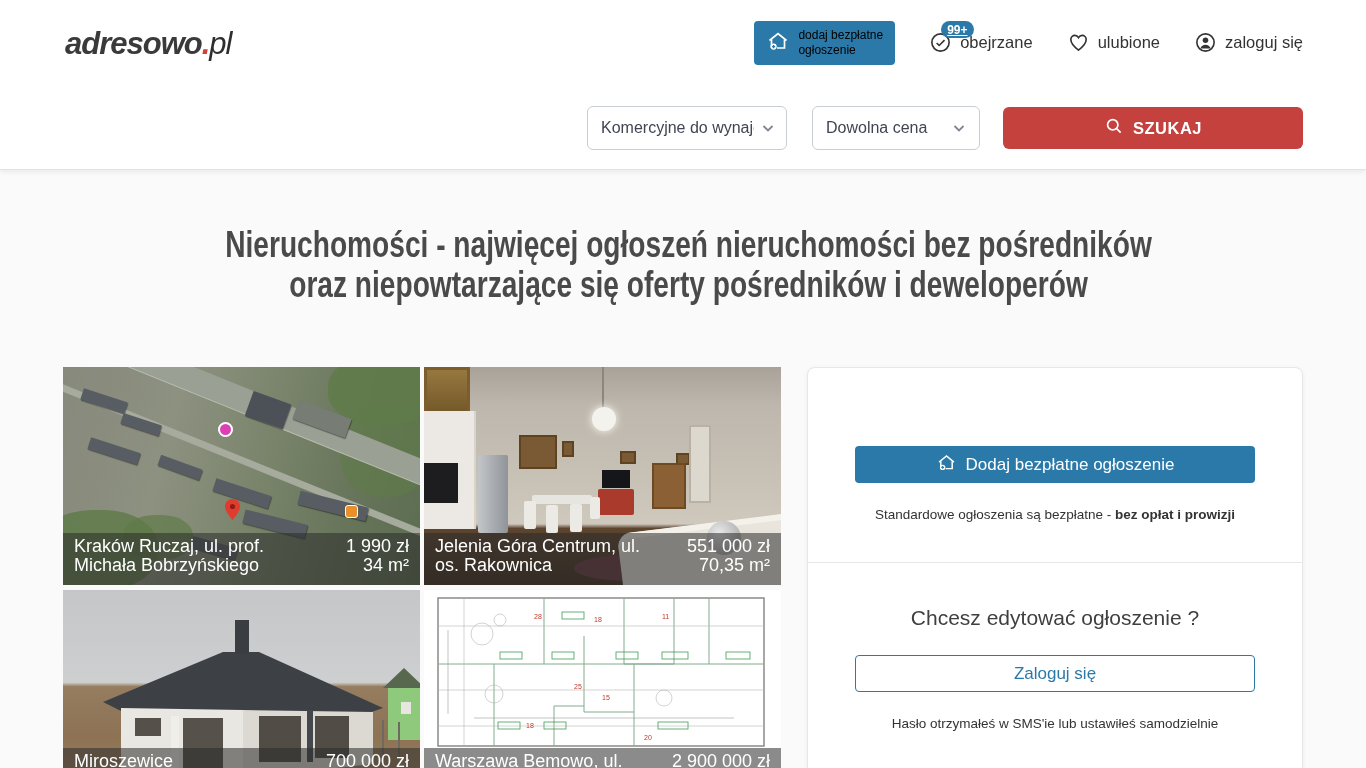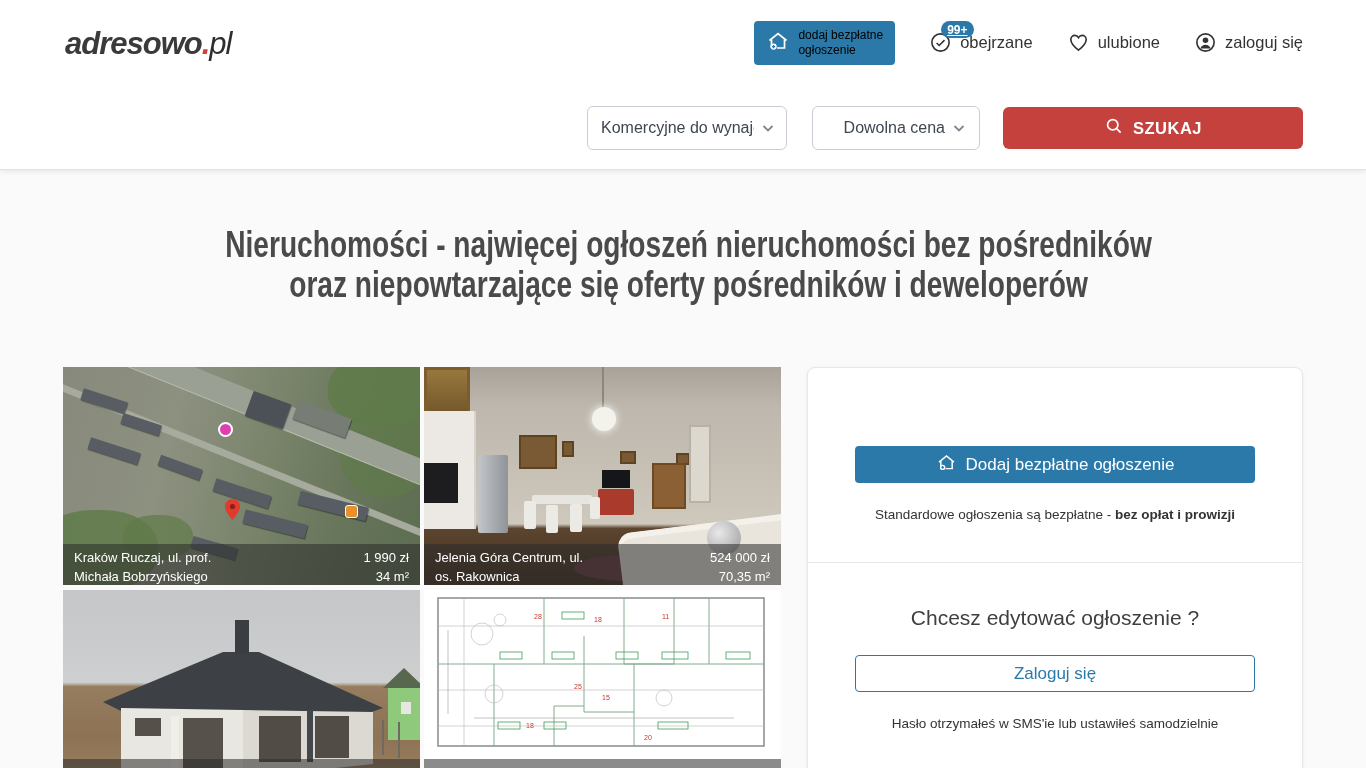--- a/index.html
+++ b/index.html
@@ -35,21 +35,21 @@
   
   .searchrow { position:absolute; top:106px; left:63px; width:1240px; height:44px; }
   .field { position:absolute; height:44px; background:#fff; border:1px solid #c9ced6;
            border-radius:6px; display:flex; align-items:center; font-size:16px;
            color:#3f4652; cursor:pointer; overflow:hidden; }
   .f-location { left:0; width:500px; padding:0 14px 0 17px; }
   .f-location .loc-text { white-space:pre; flex:0 1 auto; overflow:hidden; }
   .f-location .radius { margin-left:auto; display:flex; align-items:center; gap:9px;
                         color:#3f4652; flex:0 0 auto; }
   .f-category { left:524px; width:200px; padding:0 10px 0 13px; }
-  .f-price    { left:749px; width:168px; padding:0 12px 0 21px;text-align:right; }
+  .f-price    { left:749px; width:168px; padding:0 12px 0 13px; }
   .field .val { white-space:nowrap; overflow:hidden; flex:1 1 auto; }
   .field .chev { flex:0 0 auto; margin-left:6px; }
   .chev svg { width:16px; height:16px; display:block; }
 
   .btn-search { position:absolute; left:940px; width:300px; height:42px; top:1px;
                 background:#c5413d; border:none; border-radius:6px; color:#fff;
                 font-size:16.5px; font-weight:700; letter-spacing:.5px; cursor:pointer;
                 display:flex; align-items:center; justify-content:center; gap:9px;
                 font-family:"Liberation Sans", sans-serif; }
   .btn-search svg { width:20px; height:20px; }
@@ -58,23 +58,23 @@
   .hero { position:absolute; top:225px; left:0; width:1366px; text-align:center;
           color:#4a4a4a;padding-left:11px; }
   .hero-line { display:block; font-size:37px; font-weight:700; line-height:40px;
                transform:scaleX(.76); transform-origin:50% 50%; white-space:nowrap; }
 
   
   .grid { position:absolute; left:63px; top:367px; width:718px; display:grid;
           grid-template-columns:357px 357px; grid-template-rows:218px 210px;
           gap:5px 4px; }
   .card { position:relative; overflow:hidden; background:#ddd; cursor:pointer; }
-  .card-label { position:absolute; left:0; right:0; bottom:0; height:41px;
+  .card-label { position:absolute; left:0; right:0; bottom:0; height:52px;
                 background:rgba(44,44,44,.55); color:#fff; padding:4px 11px;
-                display:flex; justify-content:space-between; font-size:13px;
+                display:flex; justify-content:space-between; font-size:18px;
                 line-height:19px; }
   .card-title span, .card-meta span { display:block; }
   .card-meta { text-align:right; flex:0 0 auto; }
 
   
   .img-sat { width:100%; height:100%; position:relative;
     background:linear-gradient(105deg,#87897c 0%,#8d9180 30%,#79846b 55%,#67755a 78%,#5c6d50 100%); }
   .img-sat .green { position:absolute; background:#5f7b49; border-radius:45%; opacity:.85; }
   .img-sat .g1 { width:110px; height:70px; right:-18px; top:-12px; }
   .img-sat .g2 { width:90px; height:90px; right:-10px; top:40px; opacity:.6; }
@@ -331,21 +331,21 @@
       <div class="rug"></div>
         <div class="sofa"></div>
         <div class="floorlamp"></div>
     </div>
     <div class="card-label">
       <div class="card-title">
         <span>Jelenia Góra Centrum, ul.</span>
         <span>os. Rakownica</span>
       </div>
       <div class="card-meta">
-        <span>524 000 zł</span>
+        <span>551 000 zł</span>
         <span>70,35 m²</span>
       </div>
     </div>
   </div>
 
   <div class="card">
     <div class="img-house">
       <svg viewBox="0 0 357 210" preserveAspectRatio="none">
         <rect x="325" y="95" width="32" height="55" fill="#8fc97c"></rect>
         <polygon points="320,98 341,78 362,98" fill="#57684f"></polygon>

